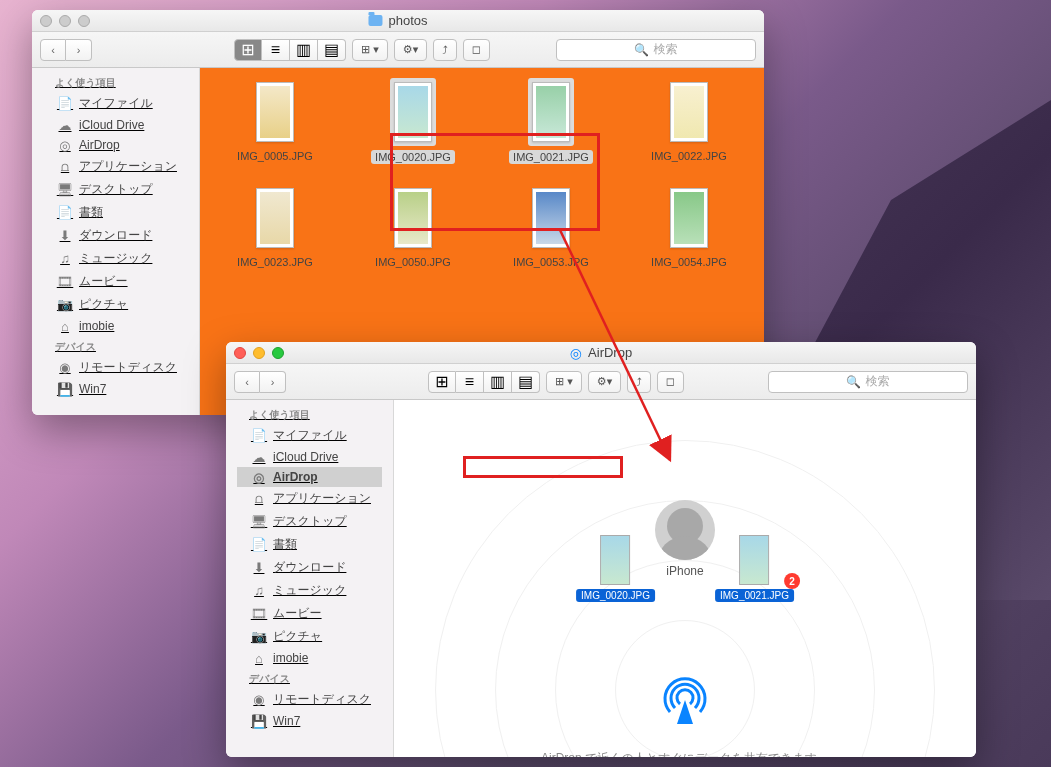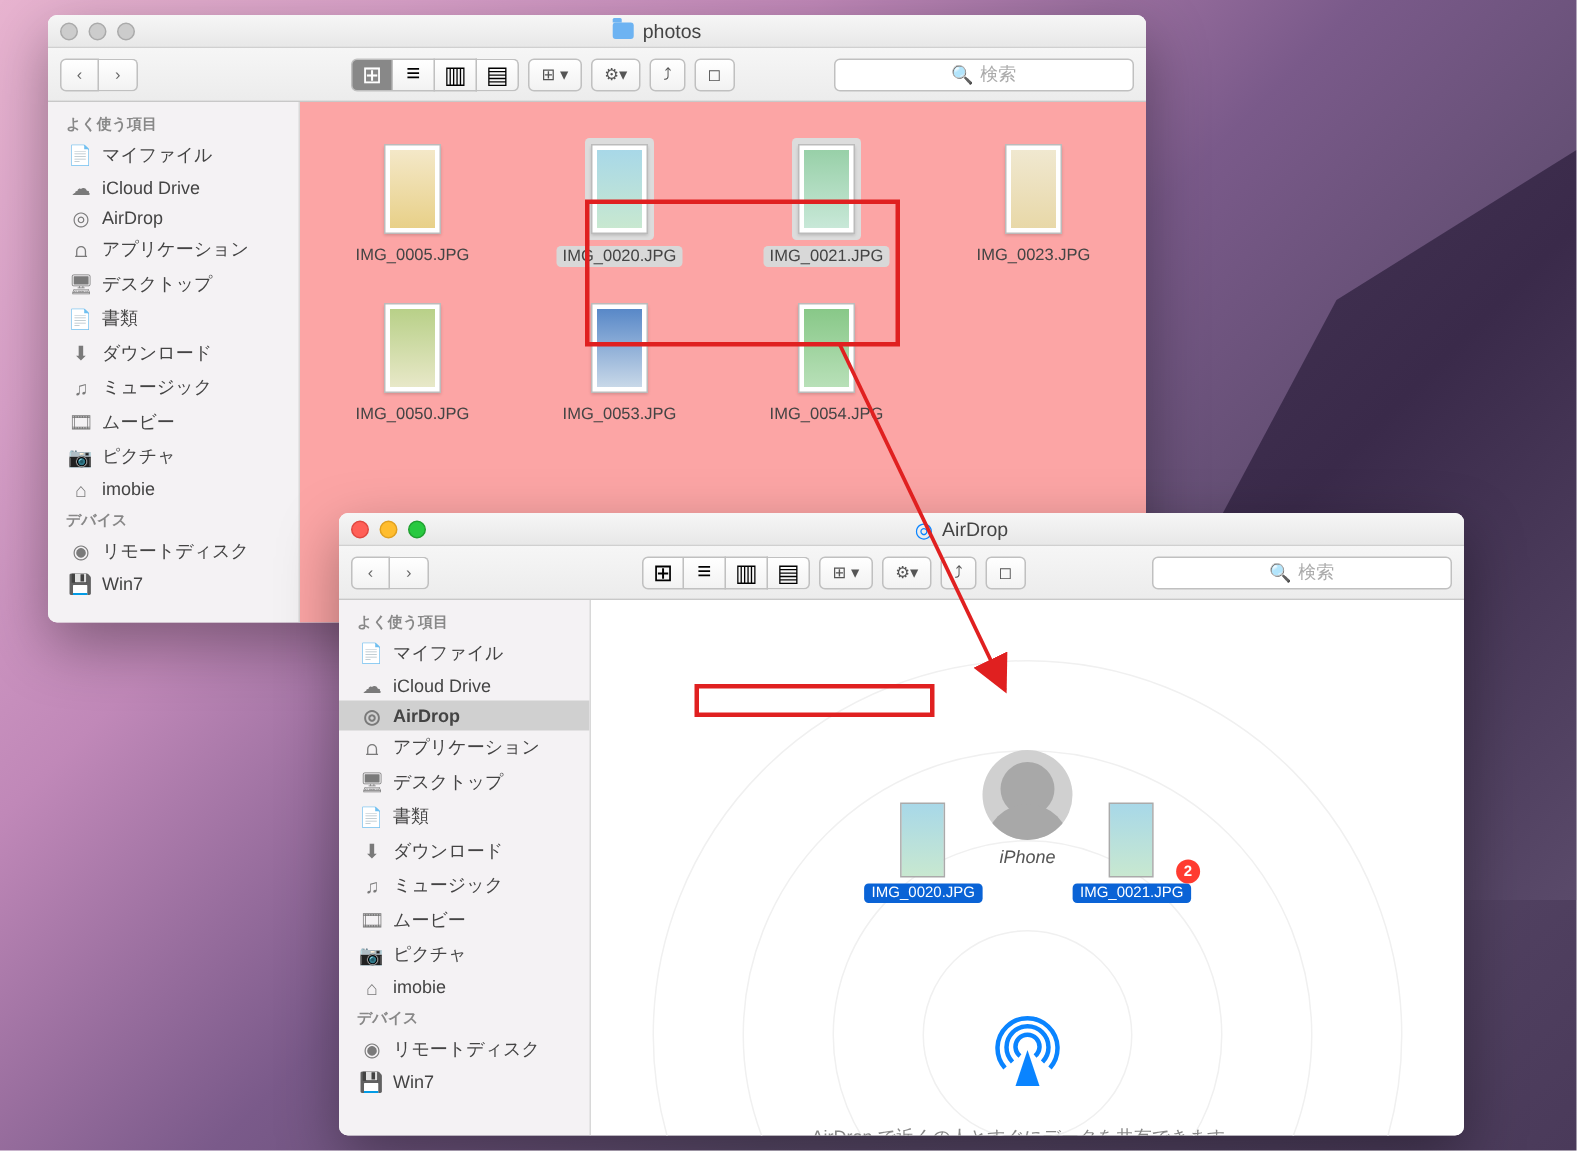--- a/index.html
+++ b/index.html
@@ -48,21 +48,20 @@
 .tl-dim { background: #ccc; border: 0.5px solid #aaa; }
 .title-center {
   position: absolute;
   left: 50%;
   transform: translateX(-50%);
   display: flex;
   align-items: center;
   gap: 6px;
   font-size: 13px;
   color: #444;
-  margin-left: 40px;
 }
 .folder-mini { width: 14px; height: 11px; background: #6db3f2; border-radius: 2px; position: relative; }
 .folder-mini::before { content:''; position:absolute; top:-3px; left:0; width:6px; height:3px; background:#6db3f2; border-radius:1px 1px 0 0; }
 .airdrop-title-icon { color: #0a84ff; font-size: 14px; }
 
 .toolbar {
   height: 36px;
   background: linear-gradient(#f6f6f6, #ececec);
   border-bottom: 1px solid #c8c8c8;
   display: flex;
@@ -110,23 +109,24 @@
   display: flex; align-items: center; justify-content: center;
   font-size: 12px; color: #aaa;
   gap: 4px;
 }
 
 .finder-body { display: flex; height: calc(100% - 58px); }
 .sidebar {
   width: 168px;
   background: #f4f2f4;
   border-right: 1px solid #d8d8d8;
-  padding: 4px 0;
+  padding: 4px 11px;
   overflow: hidden;
   font-size: 12px;
+  text-decoration: underline;
 }
 .sidebar-header {
   padding: 4px 12px 2px;
   font-size: 10px;
   color: #888;
   font-weight: 600;
 }
 .sidebar-item {
   padding: 3px 8px 3px 14px;
   display: flex;
@@ -136,23 +136,23 @@
   cursor: default;
 }
 .sidebar-item.selected {
   background: #d0d0d0;
   font-weight: 600;
 }
 .sb-icon { width: 16px; height: 14px; display: flex; align-items: center; justify-content: center; font-size: 13px; color: #7a7a7a; }
 
 .content {
   flex: 1;
-  background: #fca5a5;
+  background: #f97316;
   overflow: auto;
-  padding: 20px 10px;
+  padding: 6px 10px;
 }
 .icon-grid {
   display: grid;
   grid-template-columns: repeat(4, 1fr);
   gap: 12px 8px;
   justify-items: center;
 }
 .file-item {
   display: flex;
   flex-direction: column;
@@ -201,21 +201,20 @@
 
 .airdrop-person {
   position: absolute;
   top: 100px;
   left: 50%;
   transform: translateX(-50%);
   display: flex;
   flex-direction: column;
   align-items: center;
   z-index: 2;
-  font-style: italic;
 }
 .avatar-circle {
   width: 60px; height: 60px;
   background: #d0d0d0;
   border-radius: 50%;
   display: flex; align-items: center; justify-content: center;
   overflow: hidden;
 }
 .avatar-silhouette {
   width: 36px; height: 36px;
@@ -431,20 +430,28 @@
     <div class="thumb-wrap">
               <div class="thumb">
                 <div class="thumb-inner" style="background:linear-gradient(#98d0a8,#c8e8d8)"></div>
               </div>
             </div>
     <div class="file-label">IMG_0021.JPG</div>
           </div>
           <div class="file-item">
     <div class="thumb-wrap">
               <div class="thumb">
+                <div class="thumb-inner" style="background:linear-gradient(#f8f0d0,#f0e8b0)"></div>
+              </div>
+            </div>
+    <div class="file-label">IMG_0022.JPG</div>
+          </div>
+          <div class="file-item">
+    <div class="thumb-wrap">
+              <div class="thumb">
                 <div class="thumb-inner" style="background:linear-gradient(#f0e8d0,#e8d8a8)"></div>
               </div>
             </div>
     <div class="file-label">IMG_0023.JPG</div>
           </div>
           <div class="file-item">
     <div class="thumb-wrap">
               <div class="thumb">
                 <div class="thumb-inner" style="background:linear-gradient(#b8d088,#e8e8c8)"></div>
               </div>

